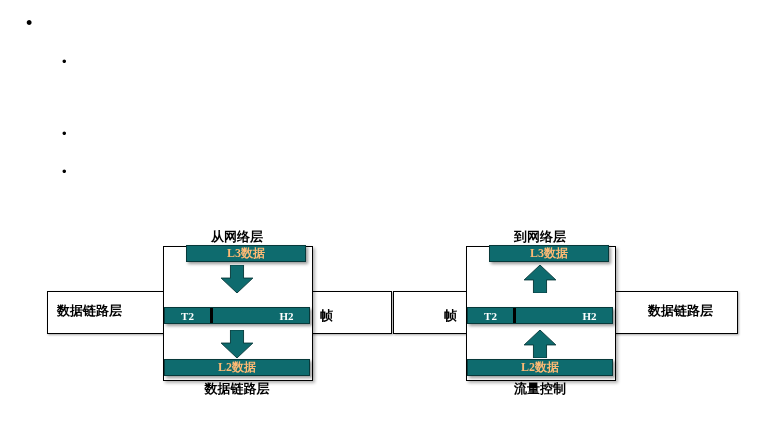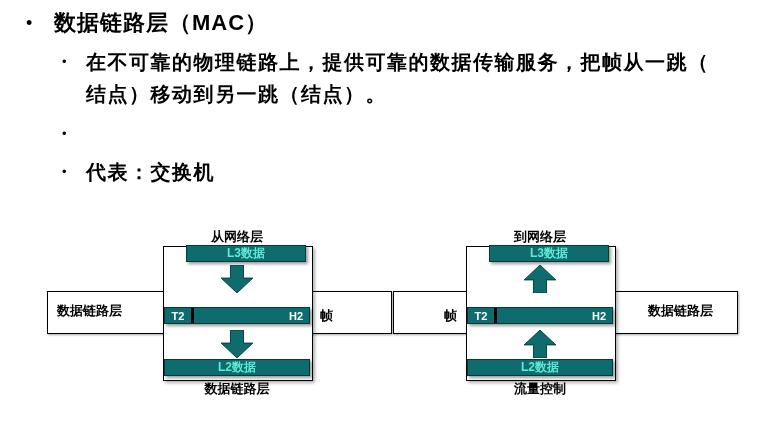--- a/index.html
+++ b/index.html
@@ -11,21 +11,21 @@
   html,body{margin:0;padding:0;}
   body{
     width:776px;height:422px;
     background:var(--background);
     font-family:"Liberation Sans", sans-serif;
     color:var(--text);
     position:relative;
     overflow:hidden;
   }
   .page{position:absolute;inset:0;}
-  .abs{position:absolute;}
+  .abs{position:absolute;font-family:Liberation Serif, serif;}
 
   
   .title-row{position:absolute;left:26px;top:8px;display:flex;align-items:flex-start;}
   .title-bullet{font-size:18px;width:28px;line-height:30px;}
   .page-title{font-size:22px;font-weight:bold;margin:0;line-height:30px;letter-spacing:1px;}
 
   .bullet-item{position:absolute;display:flex;align-items:flex-start;}
   .b1{left:62px;top:46px;width:706px;}
   .b2{left:62px;top:118px;width:706px;}
   .b3{left:62px;top:156px;width:706px;}
@@ -41,68 +41,60 @@
     box-shadow:1px 1px 2px rgba(0,0,0,.35);
   }
   .rect-tall{
     background:#fff;border:1px solid #000;
     box-shadow:2px 2px 3px rgba(0,0,0,.3);
   }
   .teal-bar{
     background:var(--teal);
     border:1px solid var(--teal-border);
     box-shadow:2px 2px 3px rgba(0,0,0,.4);
-    color:#5eead4;font-size:12px;font-weight:bold;
+    color:#fdba74;font-size:12px;font-weight:bold;
     display:flex;align-items:center;justify-content:center;
     box-sizing:border-box;
   }
   .frame-bar{
     background:var(--teal);
     border:1px solid var(--teal-border);
     box-shadow:2px 2px 3px rgba(0,0,0,.4);
     color:#fff;font-size:11px;font-weight:bold;
     display:flex;align-items:stretch;
     box-sizing:border-box;
   }
-  .frame-bar .cell{width:26px;display:flex;align-items:center;justify-content:center;}
+  .frame-bar .cell{width:45px;display:flex;align-items:center;justify-content:center;}
   .frame-bar .divider{width:3px;background:#000;}
   .frame-bar .mid{flex:1;}
 
   .arrow{display:block;}
   .arrow polygon{fill:var(--teal);stroke:var(--teal-border);stroke-width:1;}
 
   .z1{z-index:1}.z2{z-index:2}.z3{z-index:3}.z4{z-index:4}
 </style>
 </head>
 <body>
 
 <div class="page">
 
   <div class="title-row">
     <span class="title-bullet">•</span>
-    <h1 class="page-title">数据链路层（MAC）</h1>
   </div>
 
   <div class="bullet-item b1">
     <span class="sub-bullet">•</span>
-    <div class="bullet-lines">
-      <div>在不可靠的物理链路上，提供可靠的数据传输服务，把帧从一跳（</div>
-      <div>结点）移动到另一跳（结点）。</div>
-    </div>
   </div>
 
   <div class="bullet-item b2">
     <span class="sub-bullet">•</span>
   </div>
 
   <div class="bullet-item b3">
     <span class="sub-bullet">•</span>
-    <div class="bullet-lines">
-      <div>代表：交换机</div>
-    </div>
   </div>
 
   <div>
     <div class="abs lbl lbl-c z4" style="left:163px;top:230px;width:148px;">从网络层</div>
 
     <div class="abs rect-wide z1" style="left:47px;top:291px;width:343px;height:41px;"></div>
     <div class="abs rect-tall z2" style="left:163px;top:246px;width:148px;height:133px;"></div>
 
     <div class="abs lbl z4" style="left:57px;top:304px;">数据链路层</div>
 

